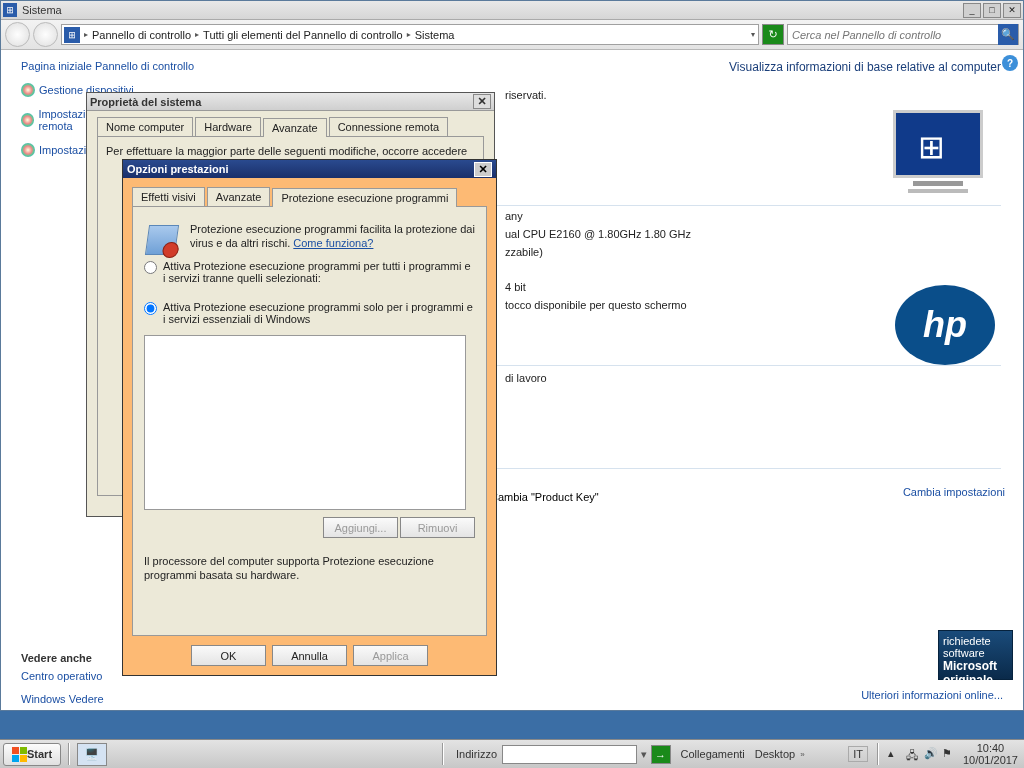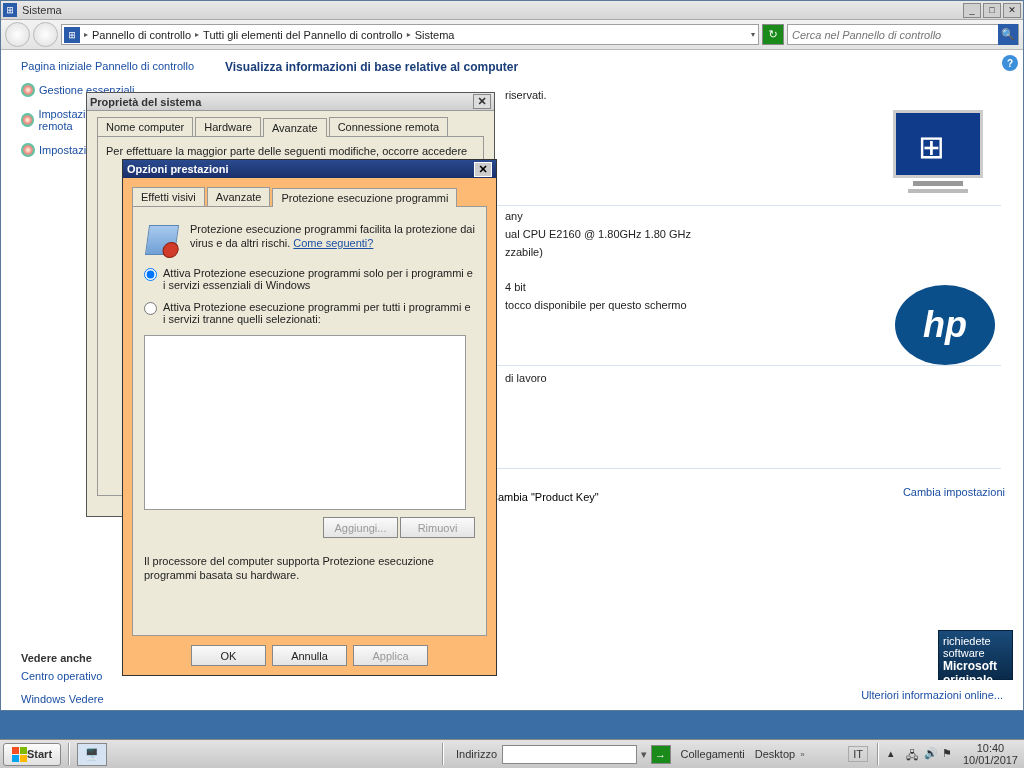--- a/index.html
+++ b/index.html
@@ -26,21 +26,21 @@
 .searchbox .btn { width: 20px; height: 21px; background: #2a5caa; margin-right: -4px; color:#fff; display:flex;align-items:center;justify-content:center;}
 
 
 .body-area { display: flex; height: calc(100% - 50px); }
 .left-pane { width: 217px; padding: 10px 12px 10px 20px; }
 .left-pane .home-link { color: #1b4fa3; font-size: 11px; }
 .left-pane .link-item { margin-top: 11px; display: flex; align-items: center; gap: 4px; color: #1b4fa3; }
 .left-pane .shield { width: 14px; height: 14px; display:inline-block; background: radial-gradient(circle,#ffd,#e88 40%,#5c9 60%,#58f 100%); border-radius:50%;}
 .left-pane h4 { font-size: 11px; color: #333; margin-top: 495px; }
 .right-pane { flex: 1; padding: 10px 22px 10px 7px; position:relative;}
-.right-pane h2 { font-size: 12px; font-weight: bold; color: #1b3f7a; }
+.right-pane h2 { font-size: 12px; font-weight: normal; color: #1b3f7a; text-align: right; }
 .section-hdr { color: #1b3f7a; border-bottom: 1px solid #d6e2ee; padding-bottom: 2px; margin-top: 15px; font-size:11px;}
 .help-btn{position:absolute;top:5px;right:5px;width:16px;height:16px;border-radius:50%;background:#3c8fd9;color:#fff;display:flex;align-items:center;justify-content:center;font-size:10px;font-weight:bold;}
 .monitor-img{position:absolute;right:30px;top:60px;width:110px;height:90px;}
 .monitor-img .scr{width:90px;height:68px;background:#103a8a;border:3px solid #ccc;position:relative;margin:auto;}
 .monitor-img .flag{position:absolute;top:15px;left:22px;width:42px;height:38px;color:#fff;font-size:32px;}
 .monitor-img .base{width:50px;height:5px;background:#999;margin:3px auto;}
 .monitor-img .foot{width:60px;height:4px;background:#bbb;margin:auto;}
 .hp-logo{position:absolute;right:28px;top:235px;width:100px;height:80px;background:#0a4e8a;border-radius:50%;display:flex;align-items:center;justify-content:center;}
 .hp-logo span{color:#fff;font-size:36px;font-style:italic;font-weight:bold;font-family:Arial;}
 .ms-badge{position:absolute;right:10px;bottom:29px;width:75px;height:50px;background:linear-gradient(#1a4b7a,#0a2a4a);color:#fff;padding:4px;font-size:8px;border:1px solid #06223d;}
@@ -127,21 +127,21 @@
       <input placeholder="Cerca nel Pannello di controllo" style="">
       <div class="btn">🔍</div>
     </div>
   </div>
 
   <div class="body-area">
     <div class="left-pane">
       <div class="home-link">Pagina iniziale Pannello di controllo</div>
       <div class="link-item">
           <span class="shield"></span>
-          <span>Gestione essenziali</span>
+          <span>Gestione dispositivi</span>
         </div>
       <div class="link-item">
           <span class="shield"></span>
           <span>Impostazioni di connessione remota</span>
         </div>
       <div class="link-item">
           <span class="shield"></span>
           <span>Impostazioni di sistema avanzate</span>
         </div>
       <h4>Vedere anche</h4>
@@ -214,29 +214,29 @@
   <div class="tabs">
     <div class="tab">Effetti visivi</div>
     <div class="tab">Avanzate</div>
     <div class="tab active">Protezione esecuzione programmi</div>
   </div>
   <div class="tab-panel">
     <div class="dep-icon">
         <div class="dep-chip"></div>
       </div>
     <div class="dep-text">
-      <span>Protezione esecuzione programmi facilita la protezione dai virus e da altri rischi. </span><span class="link">Come seguenti?</span>
-    </div>
+      <span>Protezione esecuzione programmi facilita la protezione dai virus e da altri rischi. </span><span class="link">Come funziona?</span>
+    </div>
+    <label class="radio-opt" style="margin-top:10px">
+      <input type="radio" name="dep" style="">
+      <span>Attiva Protezione esecuzione programmi per tutti i programmi e i servizi tranne quelli selezionati:</span>
+    </label>
     <label class="radio-opt">
       <input type="radio" name="dep" checked="" style="">
       <span>Attiva Protezione esecuzione programmi solo per i programmi e i servizi essenziali di Windows</span>
-    </label>
-    <label class="radio-opt" style="margin-top:10px">
-      <input type="radio" name="dep" style="">
-      <span>Attiva Protezione esecuzione programmi per tutti i programmi e i servizi tranne quelli selezionati:</span>
     </label>
     <div class="listbox"></div>
     <div class="btnrow">
       <div class="dlg-btn disabled">Aggiungi...</div>
       <div class="dlg-btn disabled">Rimuovi</div>
     </div>
     <div class="footer-note">Il processore del computer supporta Protezione esecuzione programmi basata su hardware.</div>
   </div>
   <div class="dlg-btnbar">
     <div class="dlg-btn">OK</div>

